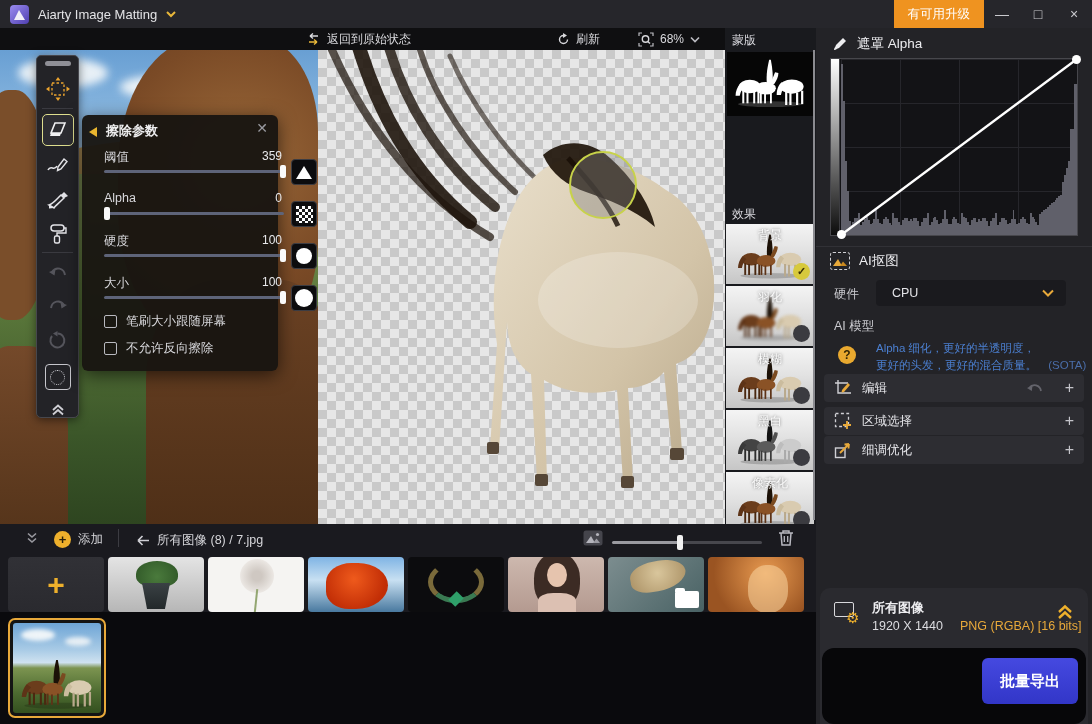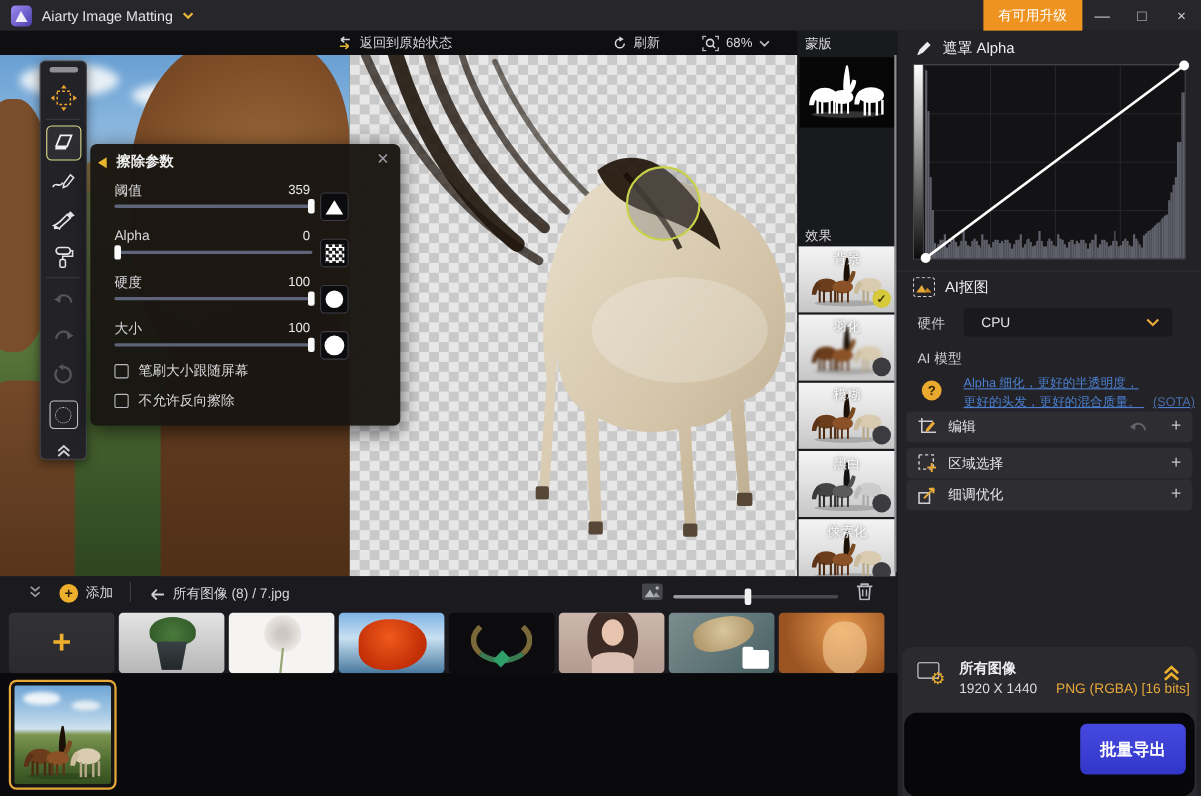--- a/index.html
+++ b/index.html
@@ -54,21 +54,21 @@
                   background:#232327; border:1px solid #47474d; border-radius:5px;
                   box-shadow:0 2px 10px rgba(0,0,0,.5); }
   .tool-slot { position:absolute; left:50%; transform:translateX(-50%); width:32px; height:32px;
                display:flex; align-items:center; justify-content:center; cursor:pointer; }
   .tool-active { border:1px solid #dede8e; border-radius:5px; background:#2d2d32; }
   .tool-sep { position:absolute; left:5px; width:31px; height:1px; background:#3a3a40; }
   .grip { position:absolute; left:50%; transform:translateX(-50%); top:5px; width:26px; height:5px;
           border-radius:3px; background:#8f8f96; }
 
   
-  .erase-panel { position:absolute; left:82px; top:131px; width:282px; height:256px;
+  .erase-panel { position:absolute; left:82px; top:115px; width:196px; height:256px;
                  background:rgba(24,21,17,.96); border-radius:6px;
                  box-shadow:0 4px 18px rgba(0,0,0,.6); }
   .ep-arrow { position:absolute; left:7px; top:12px; width:0; height:0;
               border-top:5px solid transparent; border-bottom:5px solid transparent;
               border-right:8px solid #e9b52f; }
   .ep-title { position:absolute; left:24px; top:7px; font-size:13px; font-weight:bold; color:#eeeeef; }
   .ep-close { position:absolute; right:10px; top:5px; font-size:14px; color:#9a9aa0; cursor:pointer; }
   .ep-label { position:absolute; left:22px; font-size:12.5px; color:#d8d8dc; }
   .ep-value { position:absolute; left:22px; width:178px; text-align:right; font-size:12px; color:#e8e8ea; }
   .ep-track { position:absolute; left:22px; width:180px; height:3px; border-radius:2px;
@@ -130,21 +130,21 @@
   .rp-row-label { position:absolute; left:18px; font-size:12.5px; color:#cbcbd0; }
   .rp-select { position:absolute; left:60px; width:190px; height:26px; background:#1a1a1e;
                border-radius:4px; display:flex; align-items:center; cursor:pointer; }
   .rp-select-val { margin-left:16px; font-size:12.5px; color:#e4e4e8; }
   .model-pill { position:absolute; left:2px; top:2px; width:148px; height:22px; background:#f0ad1f;
                 border-radius:3px; color:#2b2105; font-size:12.5px; font-weight:bold;
                 display:flex; align-items:center; justify-content:center; }
   .help-circle { position:absolute; width:18px; height:18px; border-radius:50%; background:#e9a92f;
                  color:#332606; font-size:12px; font-weight:bold; display:flex; align-items:center;
                  justify-content:center; cursor:pointer; }
-  .desc-line { position:absolute; left:60px; font-size:11.5px; color:#4b7fd0;text-decoration:underline; }
+  .desc-line { position:absolute; left:60px; font-size:11.5px; color:#4b7fd0; }
   .tool-row { position:absolute; left:8px; width:260px; height:28px; background:#2d2d32;
               border-radius:4px; display:flex; align-items:center; cursor:pointer; }
   .tool-row-label { margin-left:10px; font-size:12.5px; color:#e6e6ea; }
   .row-plus { position:absolute; right:10px; font-size:16px; color:#c4c4ca; cursor:pointer; }
   .row-undo { position:absolute; right:40px; cursor:pointer; }
   .row-icon { margin-left:10px; width:18px; height:18px; position:relative; }
 
   
   .export-card { position:absolute; left:4px; top:560px; width:268px; height:136px;
                  background:#2a2a2f; border-radius:10px 10px 0 0; }

